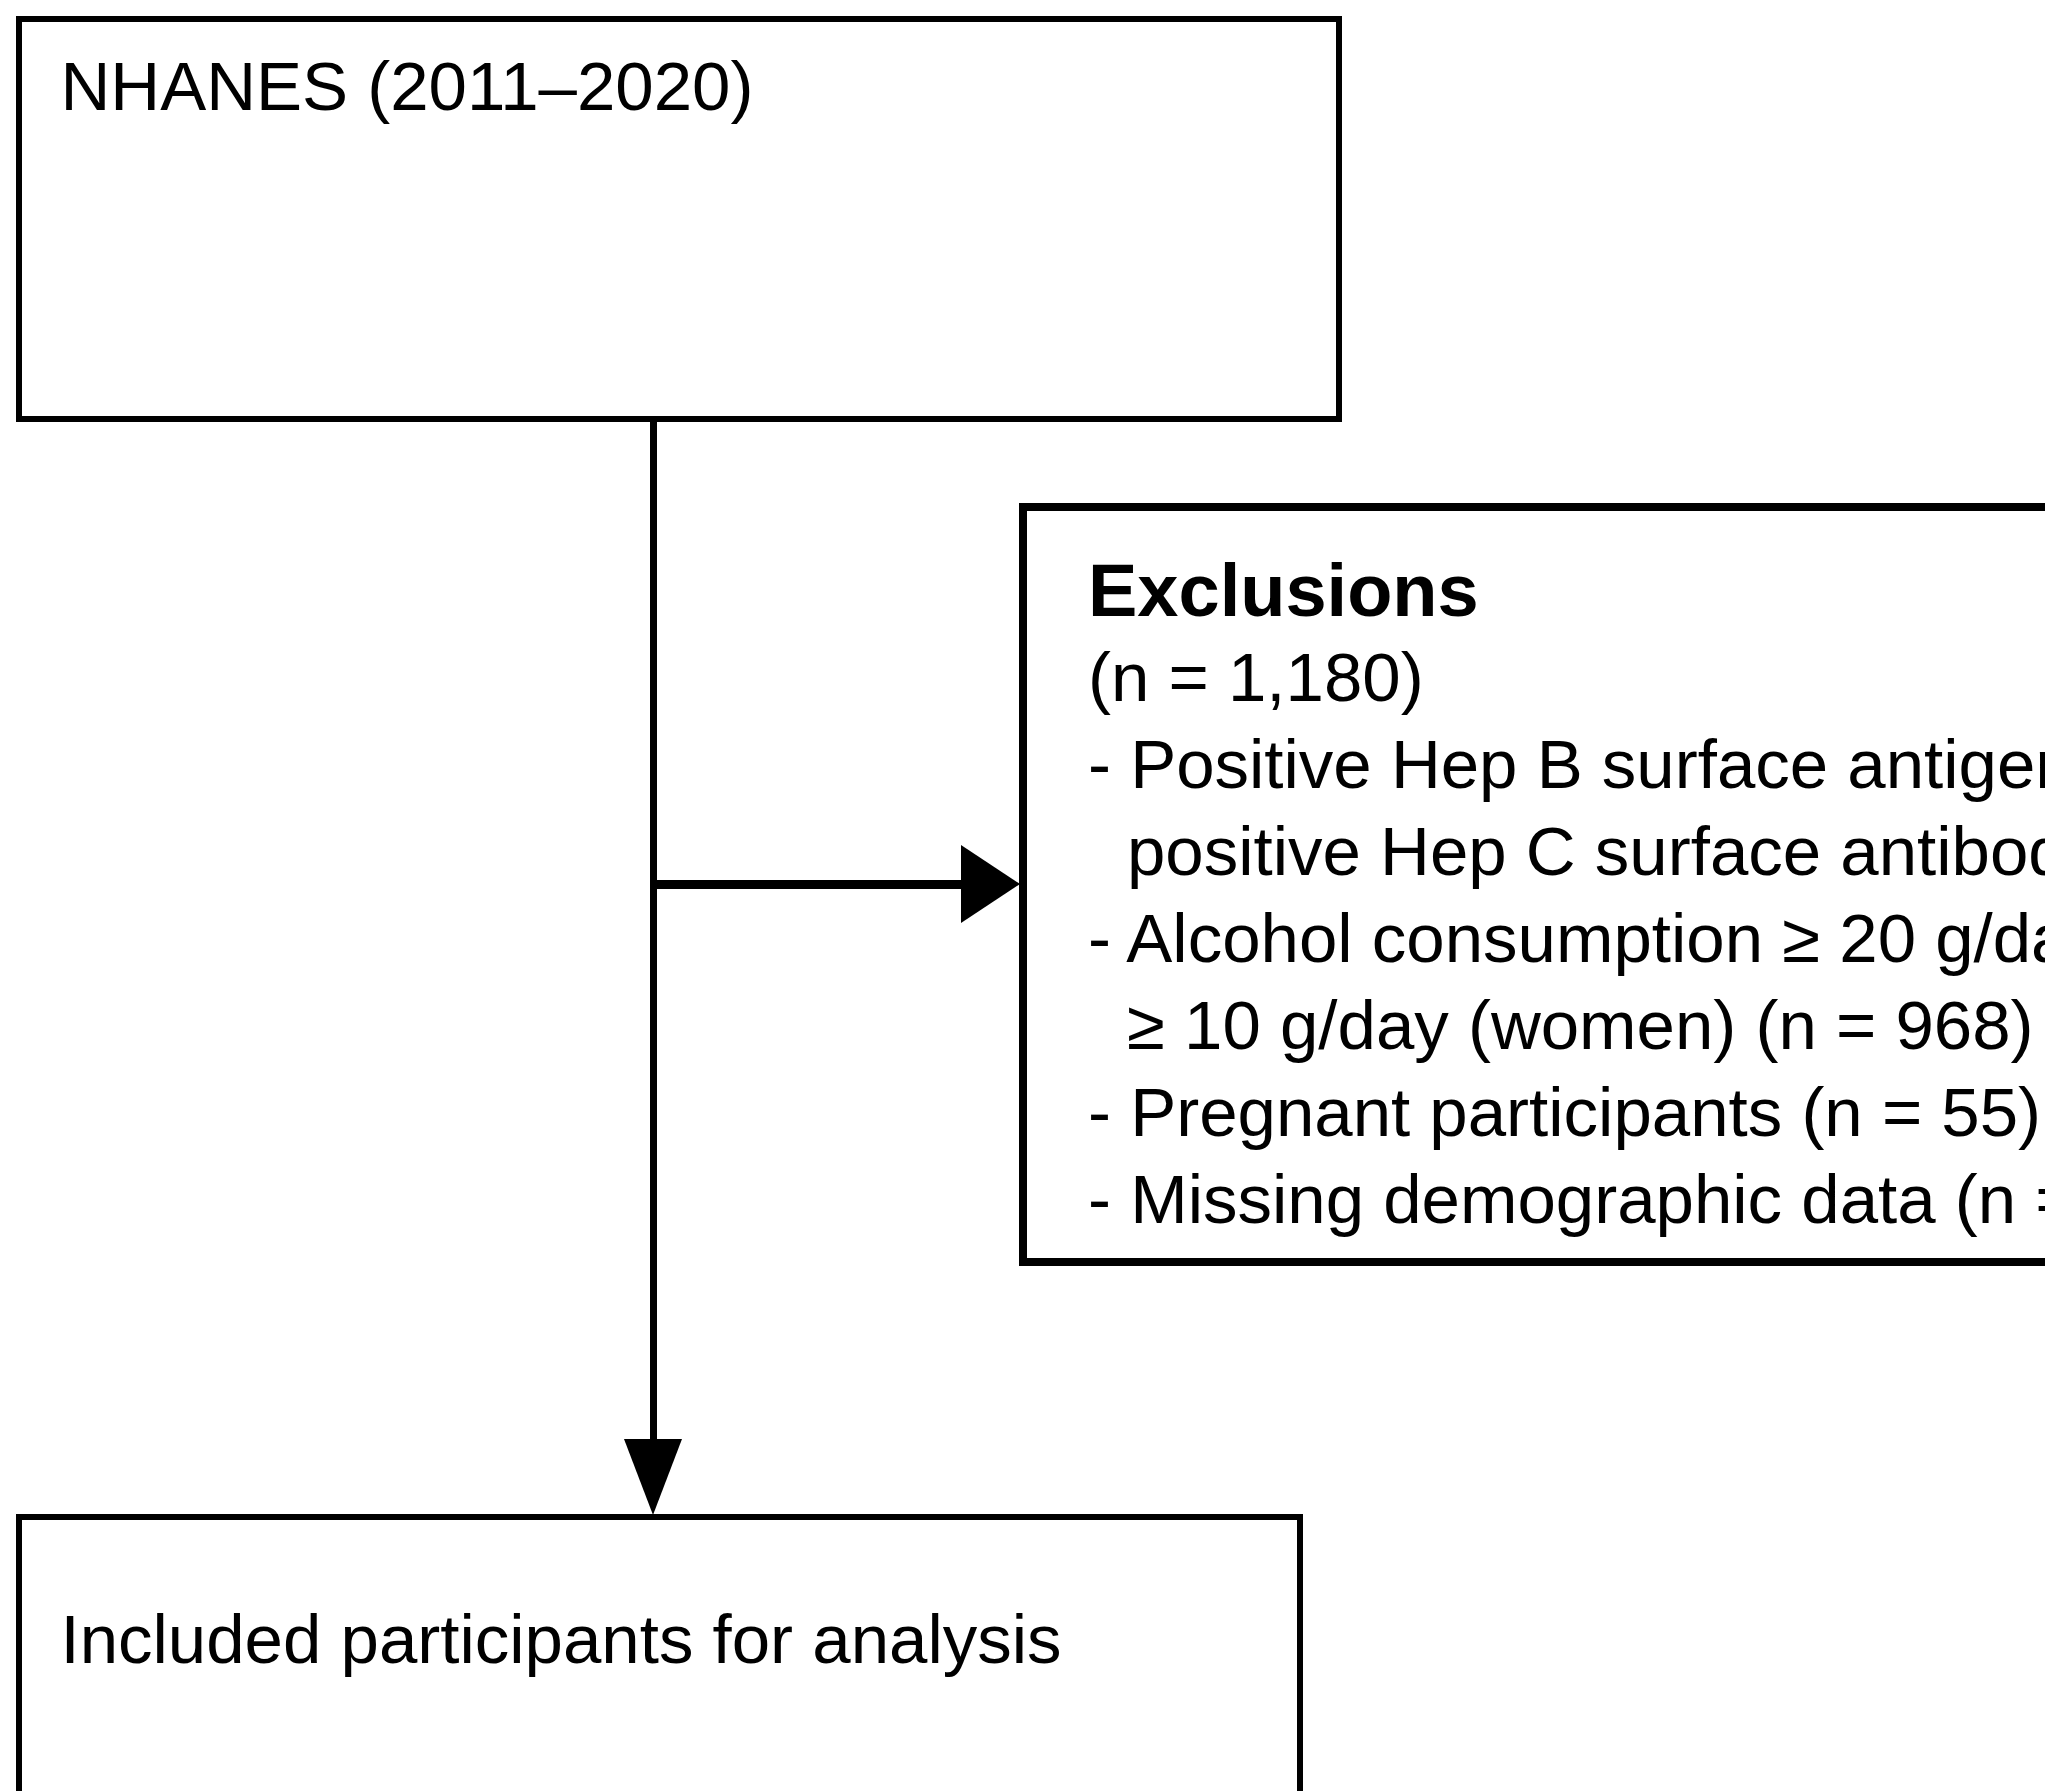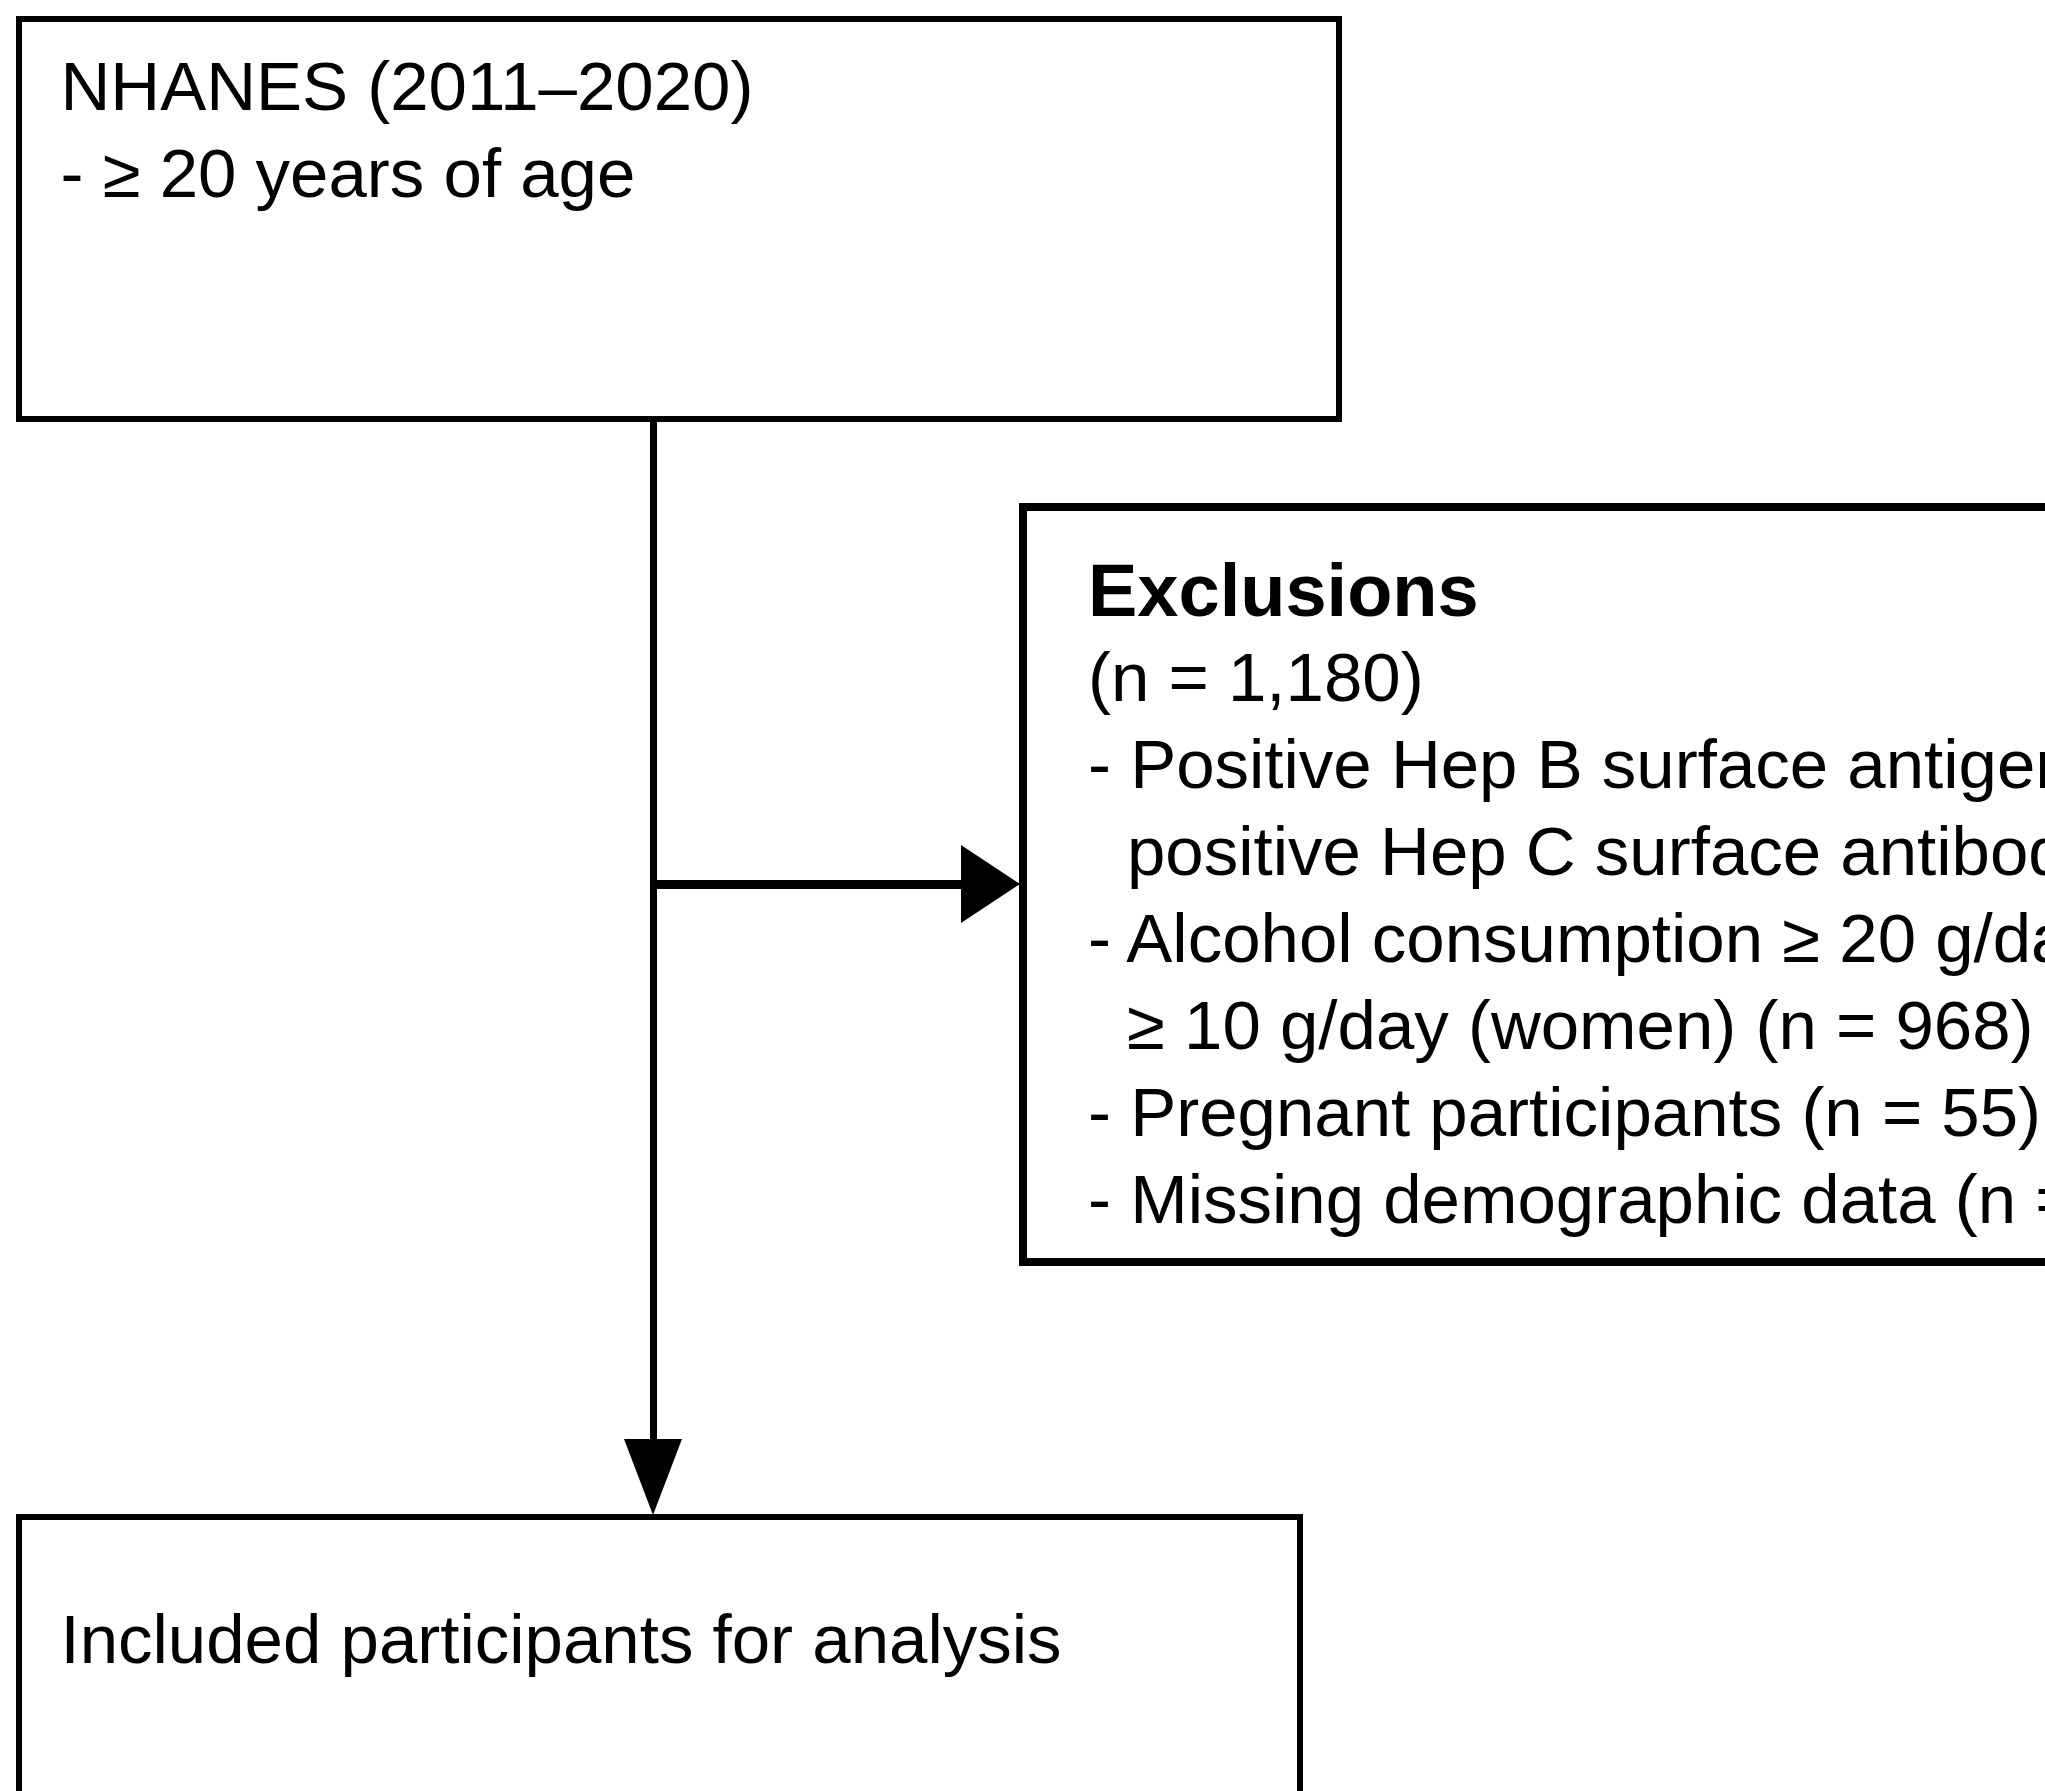--- a/index.html
+++ b/index.html
@@ -75,21 +75,20 @@
     border-left: 59px solid #000000;
   }
 </style>
 </head>
 <body>
 
 <div>
 
   <div class="box" id="nhanes-box">
     <div class="line">NHANES (2011–2020)</div>
-    <div class="line">- ≥ 20 years of age</div>
   </div>
 
   <div class="connector" id="vertical-line"></div>
   <div class="connector" id="horizontal-line"></div>
   <div class="arrowhead" id="down-arrowhead"></div>
   <div class="arrowhead" id="right-arrowhead"></div>
 
   <div class="box" id="exclusions-box">
     <div class="line bold-title">Exclusions</div>
     <div class="line">(n = 1,180)</div>

